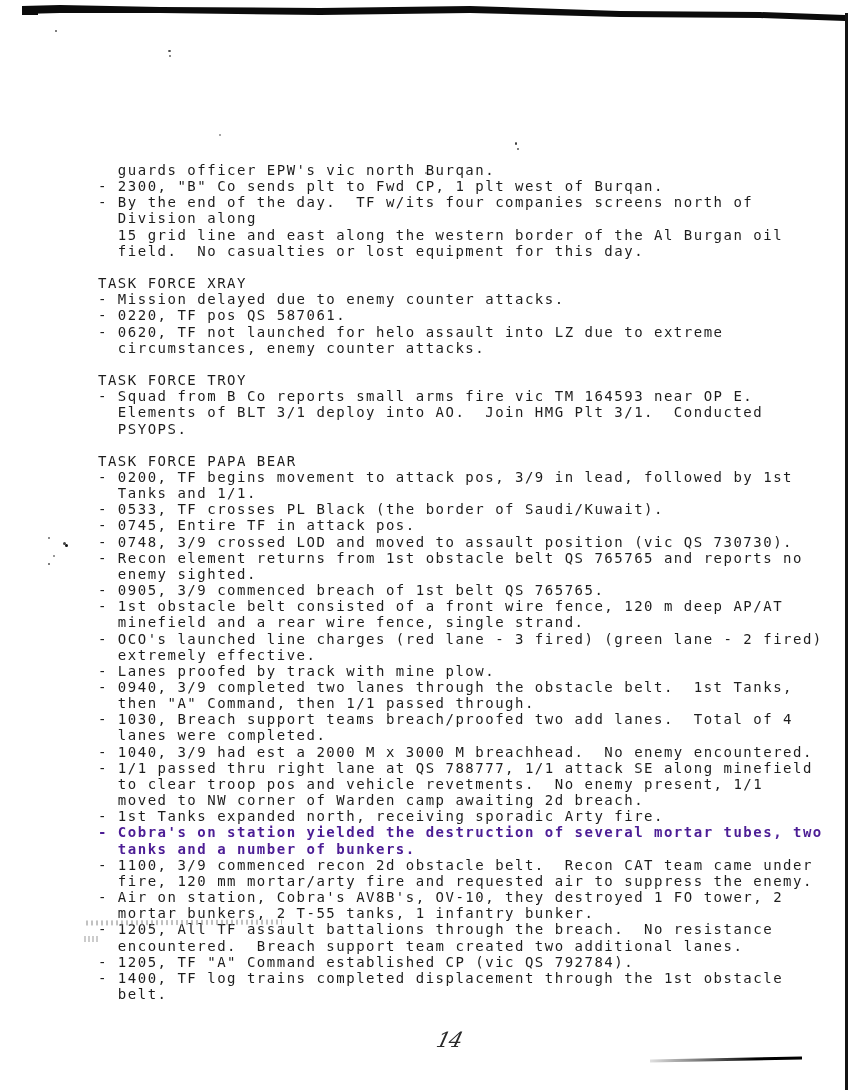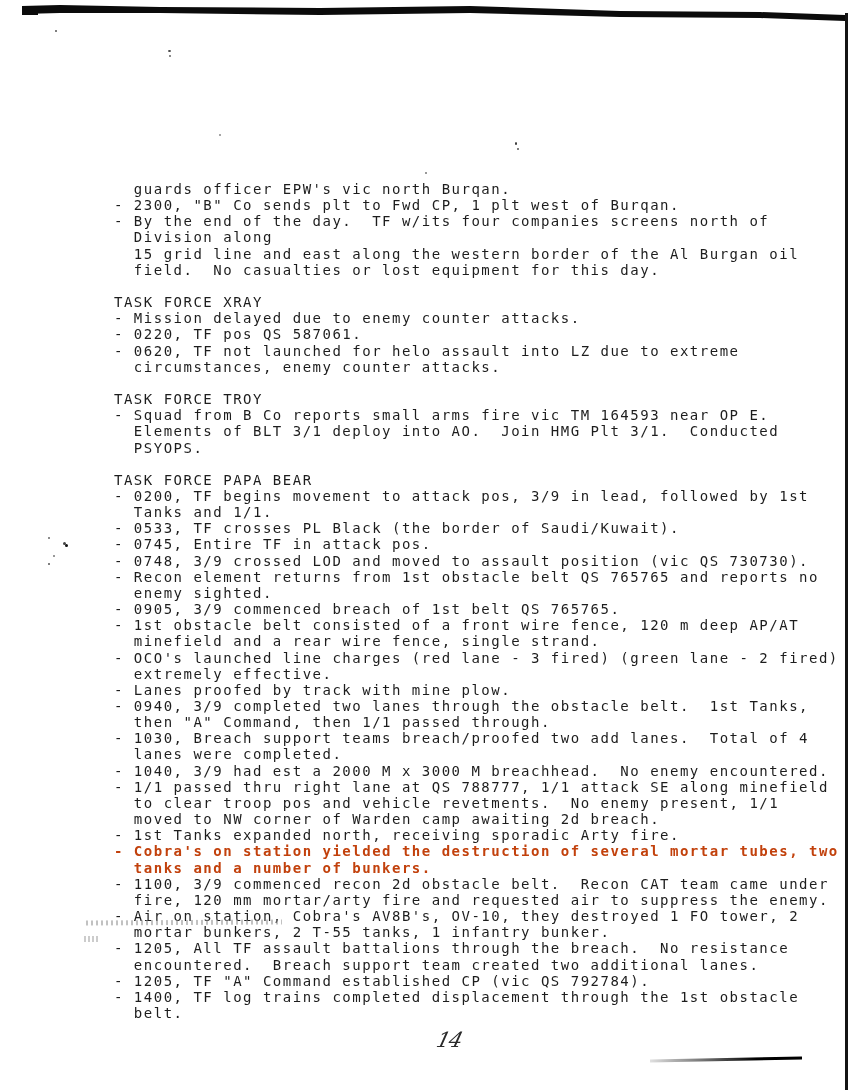--- a/index.html
+++ b/index.html
@@ -2,32 +2,32 @@
 <html><head>
 <meta charset="utf-8">
 <style>
   html,body{margin:0;padding:0;background:#e8e8e8;}
   .page{
     position:relative; width:851px; height:1090px;
     background:#ffffff; overflow:hidden;
     font-family:"DejaVu Sans Mono", monospace;
   }
   .doc{
-    position:absolute; left:98px; top:181px;
+    position:absolute; left:98px; top:162px;
     font-family:"DejaVu Sans Mono", monospace;
     font-size:14px; line-height:16.16px; letter-spacing:1.5px;
-    color:#1d1d1d; white-space:pre;margin-left:16px;
+    color:#1d1d1d; white-space:pre;
   }
   .ln{min-height:16.16px; white-space:pre;}
   .hd{
     text-decoration-style:dashed;
     text-decoration-thickness:1.5px;
     text-underline-offset:3px;
   }
-  .b{font-weight:bold; color:#c2410c;}
+  .b{font-weight:bold; color:#4c1d95;}
   .topbar-svg{position:absolute; left:0; top:0;}
   .right-edge-line{
     position:absolute; left:845px; top:13px; width:2.5px; height:1077px;
     background:#141414;
   }
   .bottom-right-line{
     position:absolute; left:650px; top:1058px; width:152px; height:2.5px;
     background:linear-gradient(90deg, rgba(0,0,0,0.12), rgba(0,0,0,0.55) 35%, #000 70%);
     transform:rotate(-1.1deg);
   }

